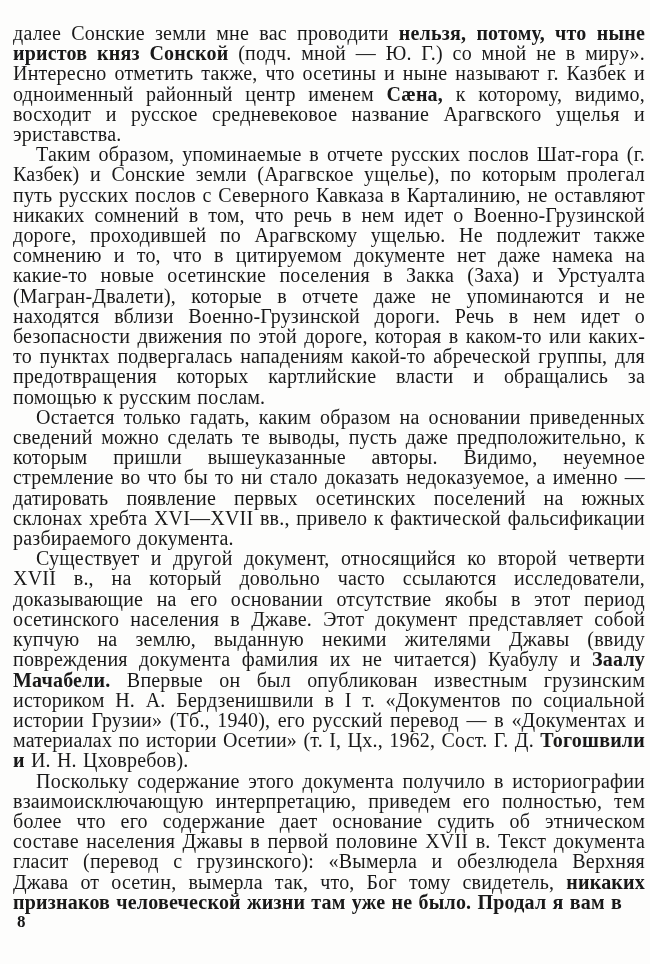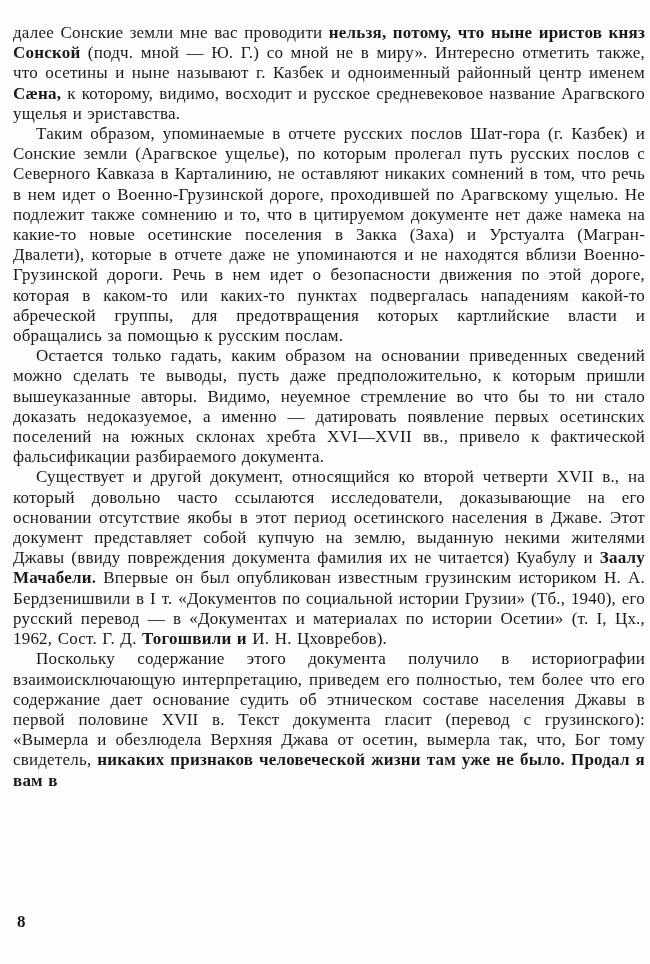--- a/index.html
+++ b/index.html
@@ -14,21 +14,21 @@
     background: #fdfdfc;
     overflow: hidden;
     font-family: "Liberation Serif", "DejaVu Serif", serif;
     color: #191919;
   }
   .text-block {
     position: absolute;
     left: 13px;
     top: 23px;
     width: 632px;
-    font-size: 17px;
+    font-size: 20px;
     line-height: 20.2px;
     text-align: justify;
     letter-spacing: 0.2px;
     word-spacing: 1px;
     hyphens: auto;
     -webkit-hyphens: auto;
   }
   .text-block p {
     margin: 0;
     padding: 0;

